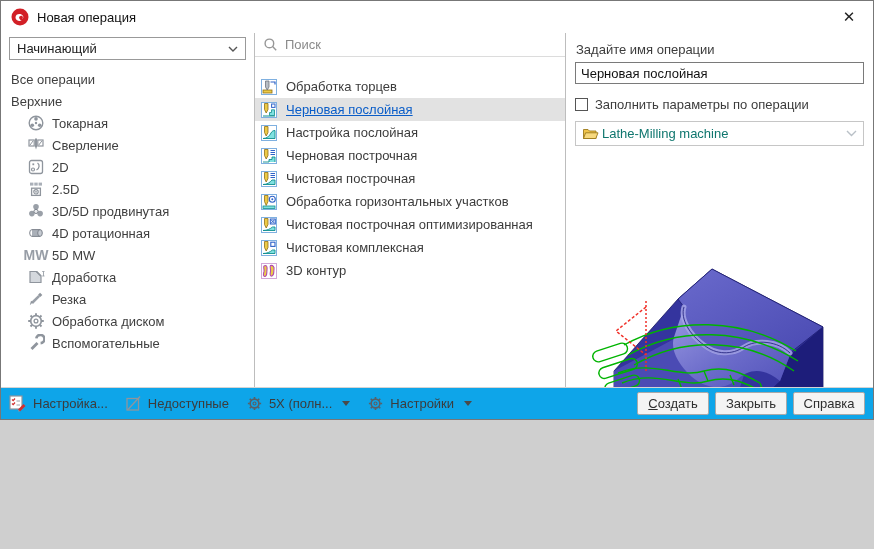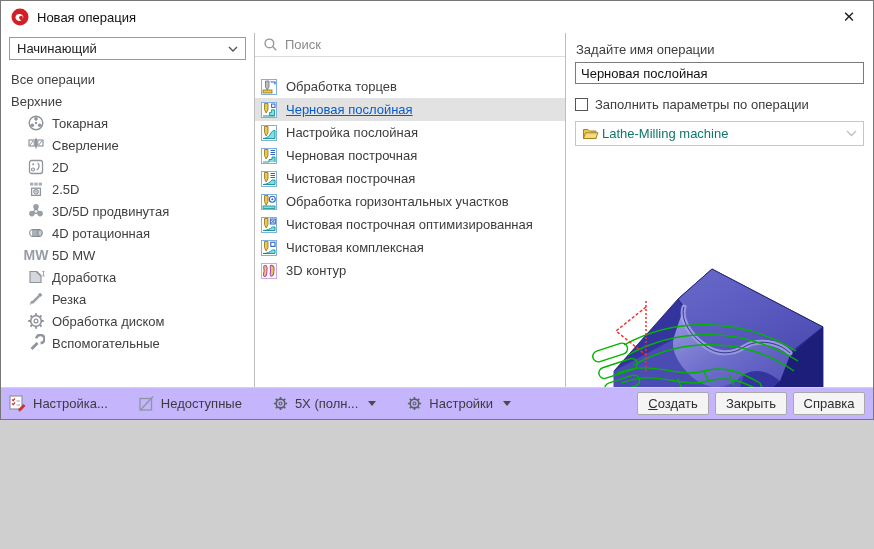--- a/index.html
+++ b/index.html
@@ -43,21 +43,21 @@
   
   .rlabel { margin:3px 1px 5px; color:#3c3c3c; }
   .name-input { width:100%; height:22px; border:1px solid #7a7a7a; padding:0 5px; font:13px "Liberation Sans", sans-serif; color:#111; }
   .chk-row { margin-top:13px; display:flex; align-items:center; }
   .chk-box { width:13px; height:13px; border:1px solid #555; background:#fff; margin-right:7px; flex:0 0 auto; }
   .machine-combo { margin-top:9px; height:25px; border:1px solid #c6c6c6; background:#fff; display:flex; align-items:center; padding:0 6px; color:#0f766e; }
   .machine-combo .chev { margin-left:auto; }
   .preview { position:absolute; left:24px; top:222px; width:248px; height:218px; }
 
   
-  .footer { position:absolute; left:0; right:0; bottom:0; height:32px; border-top:1px solid #d4d4d4; background:#c4b5fd; display:flex; align-items:center; padding:0 8px;gap:13px; }
+  .footer { position:absolute; left:0; right:0; bottom:0; height:32px; border-top:1px solid #d4d4d4; background:#0ea5e9; display:flex; align-items:center; padding:0 8px; }
   .tool { display:flex; align-items:center; margin-right:17px; }
   .tool .ticon { margin-right:6px; display:flex; }
   .caret-down { width:0; height:0; border-left:4px solid transparent; border-right:4px solid transparent; border-top:5px solid #4a4a4a; margin-left:10px; }
   .btns { margin-left:auto; display:flex; gap:6px; }
   .btn { width:72px; height:23px; border:1px solid #a9a9a9; background:#f4f4f4; border-radius:2px; display:flex; align-items:center; justify-content:center; color:#2f2f2f; font:13px "Liberation Sans", sans-serif; }
   .btn u { text-decoration:underline; font-style:normal; }
 
   svg { display:block; }
 </style>
 </head>

